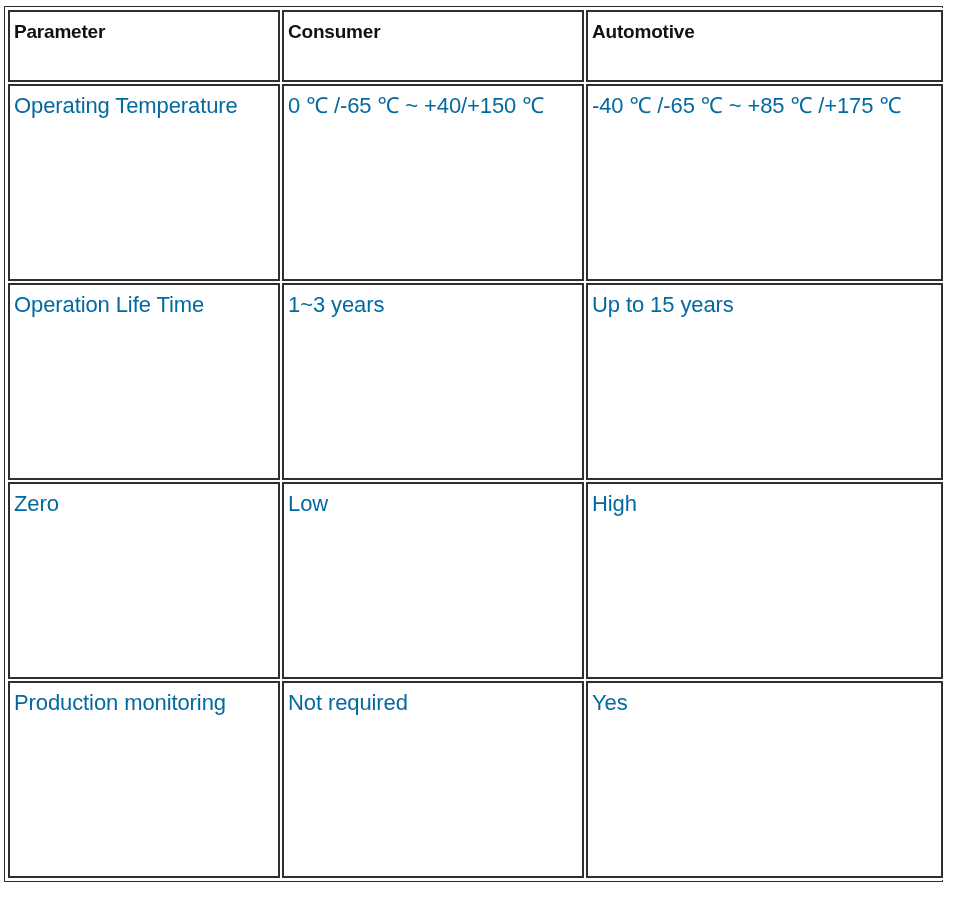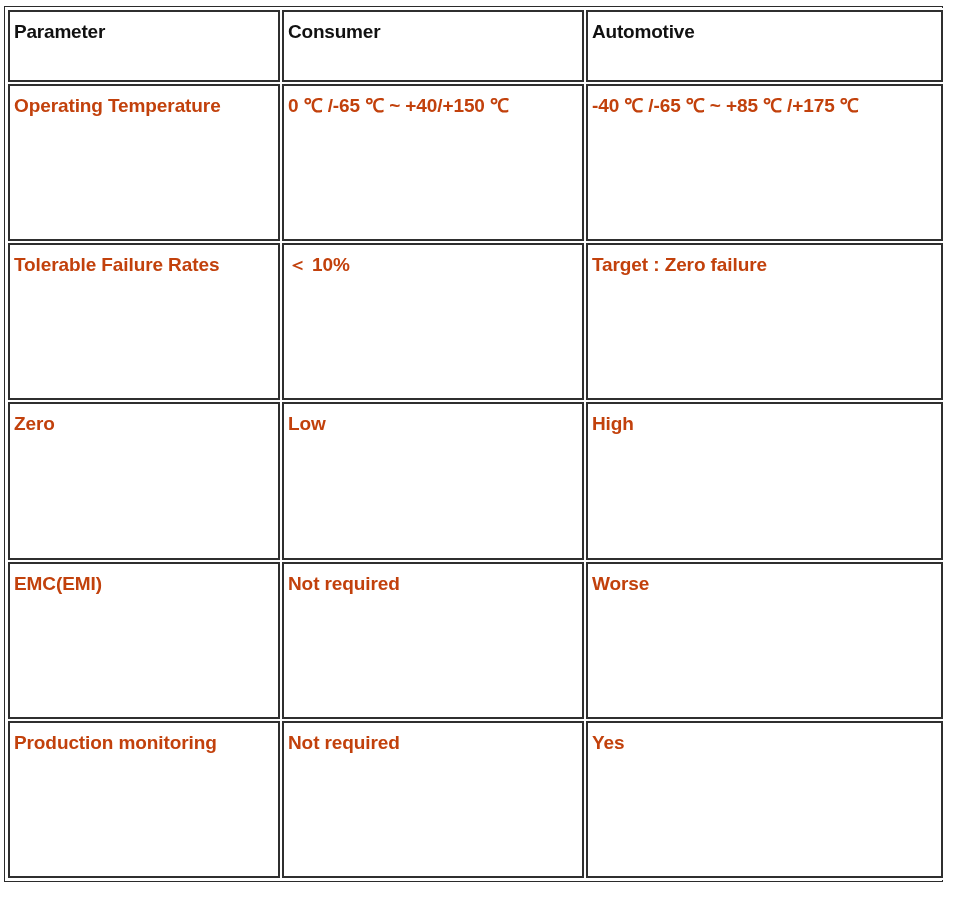--- a/index.html
+++ b/index.html
@@ -65,24 +65,24 @@
     height: 72px;
     text-align: left;
     font-weight: bold;
     font-size: 19px;
     letter-spacing: -0.2px;
     color: #111111;
   }
 
   table.spec-table tbody td {
     height: 73px;
-    font-weight: bold;
-    font-size: 19px;
+    font-weight: normal;
+    font-size: 22px;
     letter-spacing: -0.1px;
-    color: #c2410c;
+    color: #0369a1;
   }
 
   .cell-text {
     display: block;
     line-height: 22px;
   }
 </style>
 </head>
 <body>
 
@@ -114,49 +114,38 @@
             </td>
           <td>
               <span class="cell-text">0 ℃ /-65 ℃ ~ +40/+150 ℃</span>
             </td>
           <td>
               <span class="cell-text">-40 ℃ /-65 ℃ ~ +85 ℃ /+175 ℃</span>
             </td>
         </tr>
         <tr>
           <td>
-              <span class="cell-text">Tolerable Failure Rates</span>
+              <span class="cell-text">Operation Life Time</span>
             </td>
           <td>
-              <span class="cell-text">＜ 10%</span>
+              <span class="cell-text">1~3 years</span>
             </td>
           <td>
-              <span class="cell-text">Target :  Zero failure</span>
+              <span class="cell-text">Up to 15 years</span>
             </td>
         </tr>
         <tr>
           <td>
               <span class="cell-text">Zero</span>
             </td>
           <td>
               <span class="cell-text">Low</span>
             </td>
           <td>
               <span class="cell-text">High</span>
-            </td>
-        </tr>
-        <tr>
-          <td>
-              <span class="cell-text">EMC(EMI)</span>
-            </td>
-          <td>
-              <span class="cell-text">Not required</span>
-            </td>
-          <td>
-              <span class="cell-text">Worse</span>
             </td>
         </tr>
         <tr>
           <td>
               <span class="cell-text">Production monitoring</span>
             </td>
           <td>
               <span class="cell-text">Not required</span>
             </td>
           <td>

